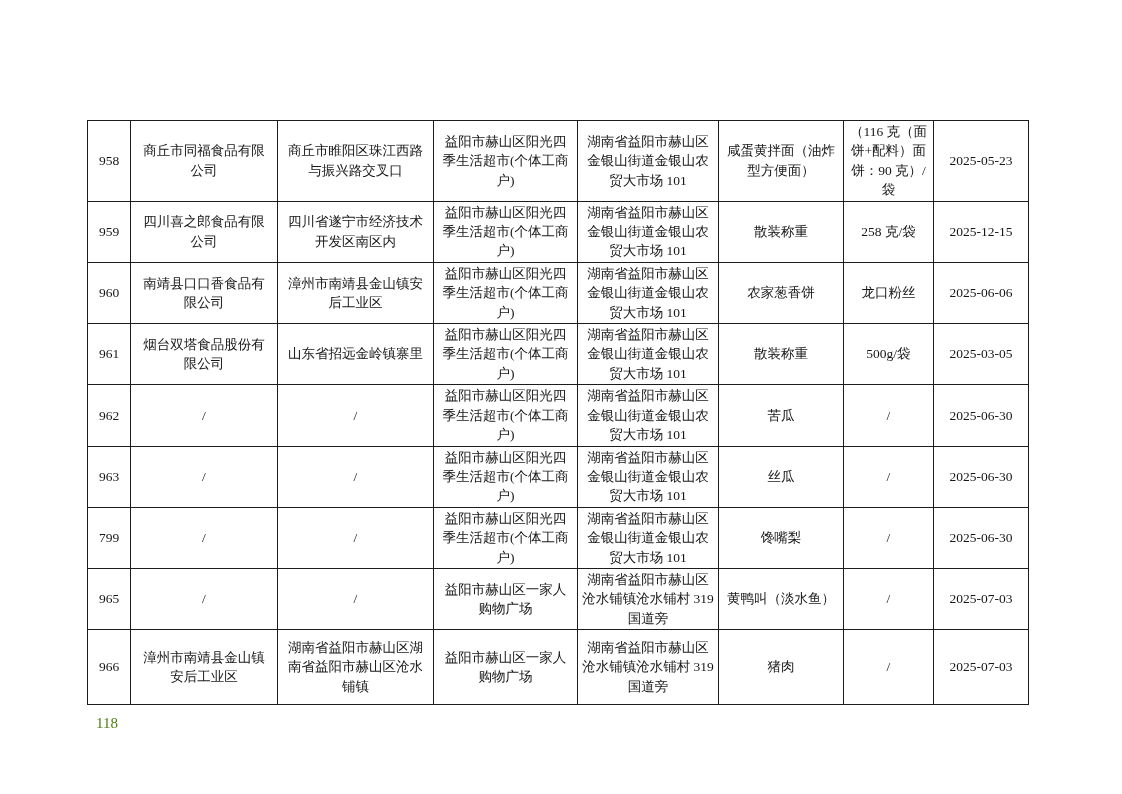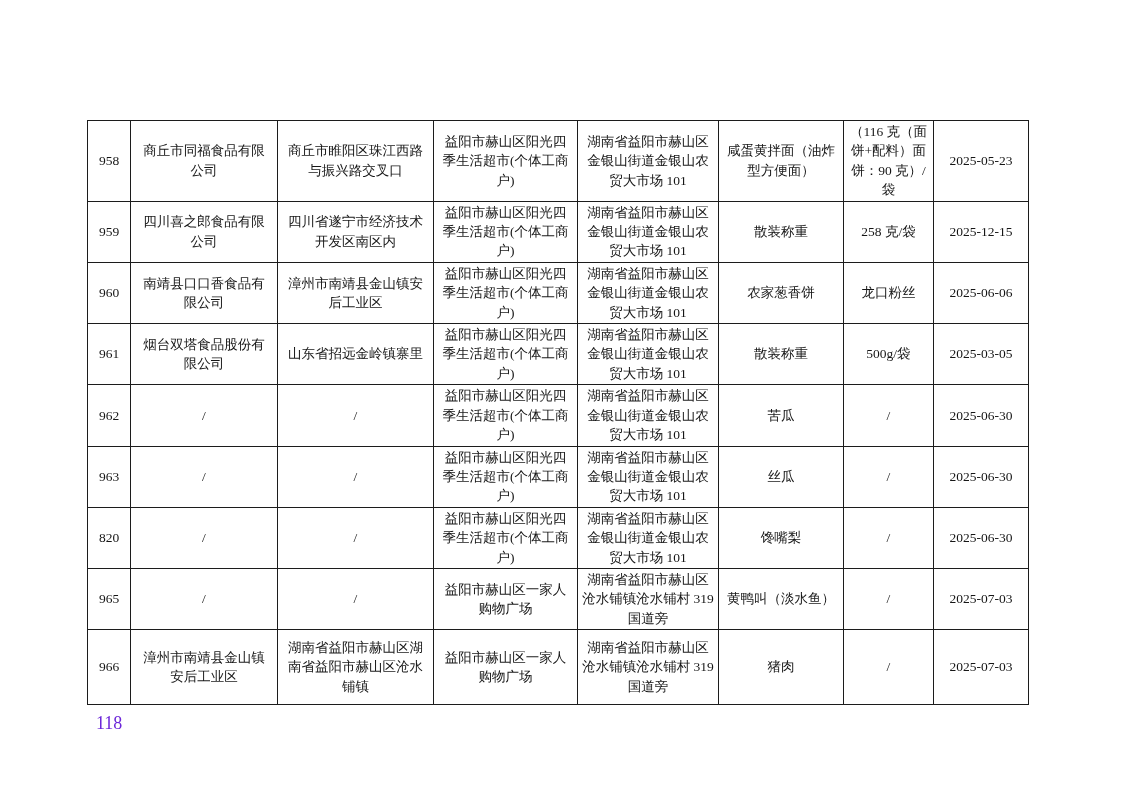--- a/index.html
+++ b/index.html
@@ -57,23 +57,23 @@
   table.inspection-table td:nth-child(5) { padding: 1px 4px; }
   table.inspection-table td:nth-child(7) { padding: 1px 3px; }
   
   table.inspection-table tr { height: 58px; }
   table.inspection-table tr:nth-child(1) { height: 74px; }
   table.inspection-table tr:nth-child(9) { height: 75px; }
   .page-number {
     position: absolute;
     left: 96px;
     top: 712px;
-    font-size: 18px;
+    font-size: 15px;
     line-height: 22px;
-    color: #6d28d9;
+    color: #4d7c0f;
   }
 </style>
 </head>
 <body>
 
 <div class="doc-page">
 
   <div class="table-wrap">
     <table class="inspection-table">
       <colgroup>
@@ -141,21 +141,21 @@
             <td>963</td>
             <td>/</td>
             <td>/</td>
             <td>益阳市赫山区阳光四季生活超市(个体工商户)</td>
             <td>湖南省益阳市赫山区金银山街道金银山农贸大市场 101</td>
             <td>丝瓜</td>
             <td>/</td>
             <td>2025-06-30</td>
           </tr>
           <tr>
-            <td>820</td>
+            <td>799</td>
             <td>/</td>
             <td>/</td>
             <td>益阳市赫山区阳光四季生活超市(个体工商户)</td>
             <td>湖南省益阳市赫山区金银山街道金银山农贸大市场 101</td>
             <td>馋嘴梨</td>
             <td>/</td>
             <td>2025-06-30</td>
           </tr>
           <tr>
             <td>965</td>

